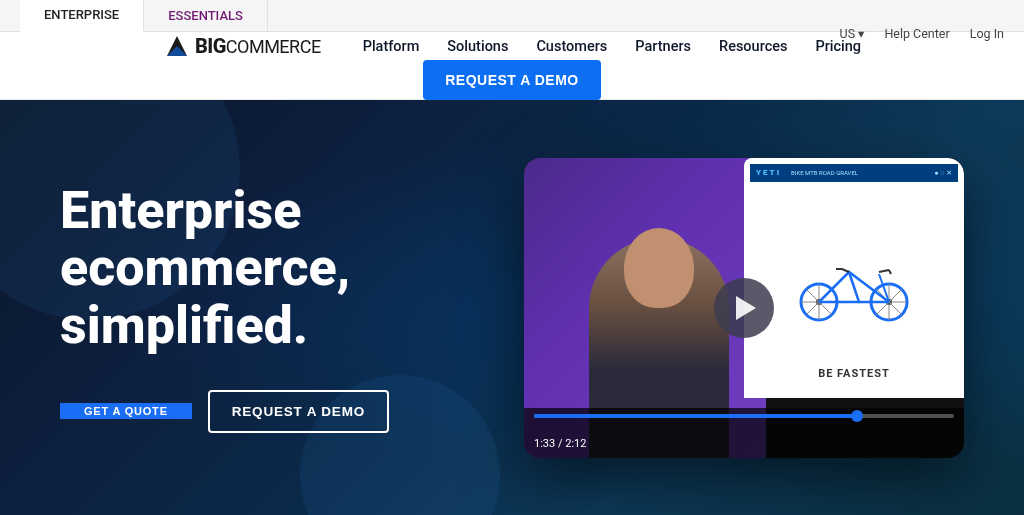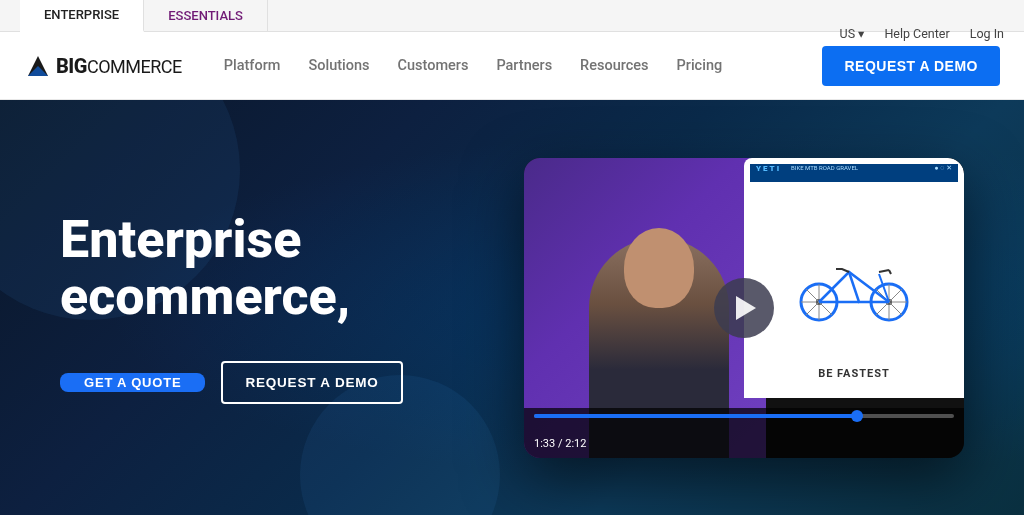--- a/index.html
+++ b/index.html
@@ -49,31 +49,32 @@
 
     
     .main-nav {
       background: #fff;
       height: 68px;
       display: flex;
       align-items: center;
       padding: 0 24px;
       border-bottom: 1px solid #e8e8e8;
       justify-content: space-between;
+      flex-direction: column;
     }
     .nav-left { display: flex; align-items: center; gap: 32px; }
     .logo { display: flex; align-items: center; gap: 4px; margin-right: 10px; }
     .logo-text {
       font-size: 20px; font-weight: 700; color: #1a1a1a; letter-spacing: -0.5px;
     }
     .logo-text span { font-weight: 400; }
     .nav-links { display: flex; align-items: center; gap: 28px; }
     .nav-link {
       font-size: 14.5px;
-      color: #737373;
+      color: #0f172a;
       text-decoration: none;
       cursor: pointer;
       font-weight: 500;
     }
     .demo-btn {
       background: #0c6ef2;
       color: #fff;
       border: none;
       border-radius: 4px;
       padding: 12px 22px;
@@ -109,23 +110,23 @@
       font-weight: 800;
       color: #fff;
       line-height: 1.1;
       margin-bottom: 36px;
     }
     .hero-buttons { display: flex; gap: 16px; align-items: center; }
     .btn-quote {
       background: #1a6ef5;
       color: #fff;
       border: none;
-      border-radius: 8px;
+      border-radius: 0;
       padding: 2px 24px;
-      font-size: 13px;
+      font-size: 11px;
       font-weight: 700;
       cursor: pointer;
       letter-spacing: 0.8px;
       text-transform: uppercase;
     }
     .btn-demo-outline {
       background: transparent;
       color: #fff;
       border: 2px solid #fff;
       border-radius: 4px;
@@ -197,21 +198,21 @@
     }
     .video-product-inner {
       padding: 6px;
       background: #fff;
       height: 100%;
     }
     .product-nav {
       background: #003f7f;
       height: 18px;
       display: flex;
-      align-items: flex-start;
+      align-items: center;
       padding: 0 6px;
       gap: 6px;
     }
     .yeti-logo {
       color: #5bf;
       font-size: 8px;
       font-weight: 900;
       letter-spacing: 2px;
     }
     .product-content {
@@ -344,20 +345,21 @@
 </div>
 
 <div class="hero">
   <div class="hero-bg-circle" style="width:300px;height:300px;top:-80px;left:-60px;"></div>
   <div class="hero-bg-circle" style="width:200px;height:200px;bottom:-60px;left:300px;"></div>
 
   <div class="hero-left">
     <h1 class="hero-title">
       <span>Enterprise</span><br>
       <span>ecommerce,</span><br>
+      <span>simplified.</span>
     </h1>
     <div class="hero-buttons">
       <button class="btn-quote">GET A QUOTE</button>
       <button class="btn-demo-outline">REQUEST A DEMO</button>
     </div>
   </div>
 
   <div class="hero-right">
     <div class="video-player">
       <div class="video-content">

